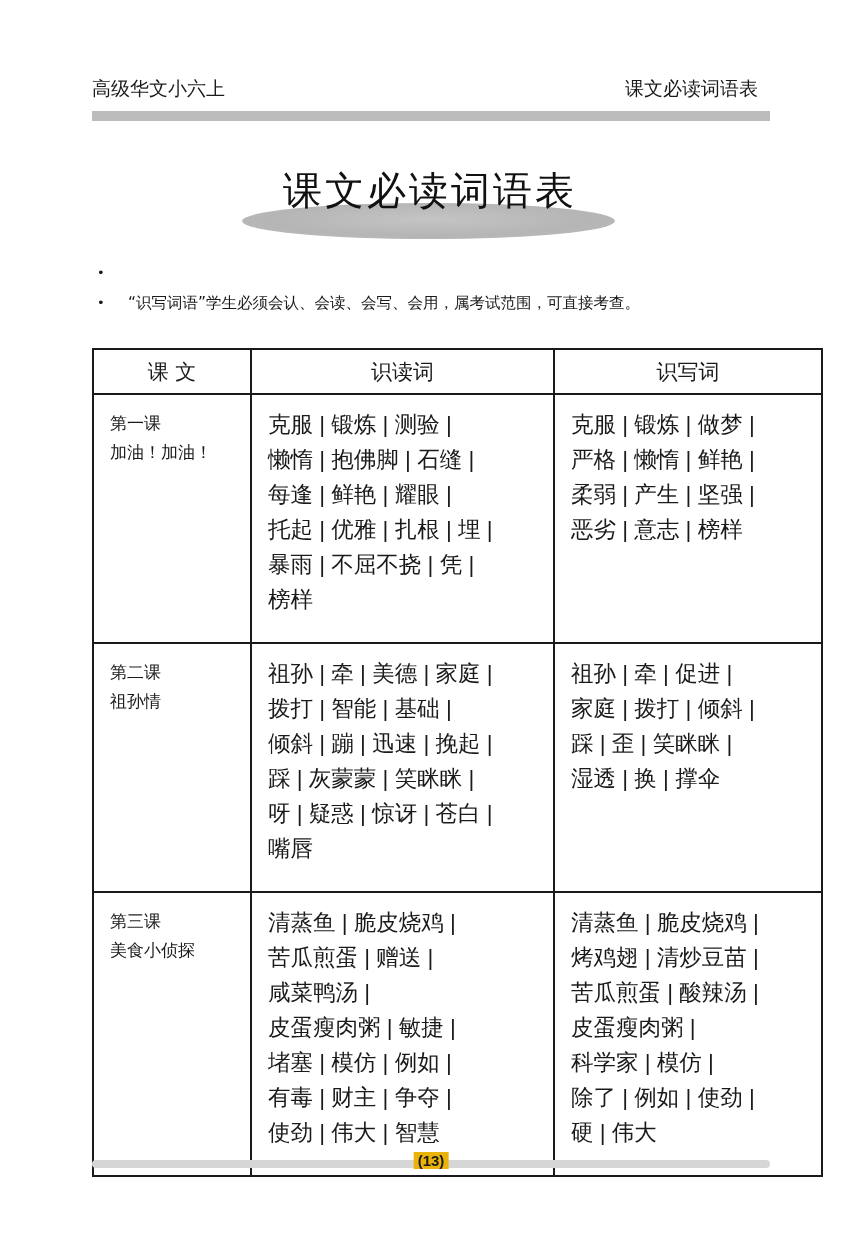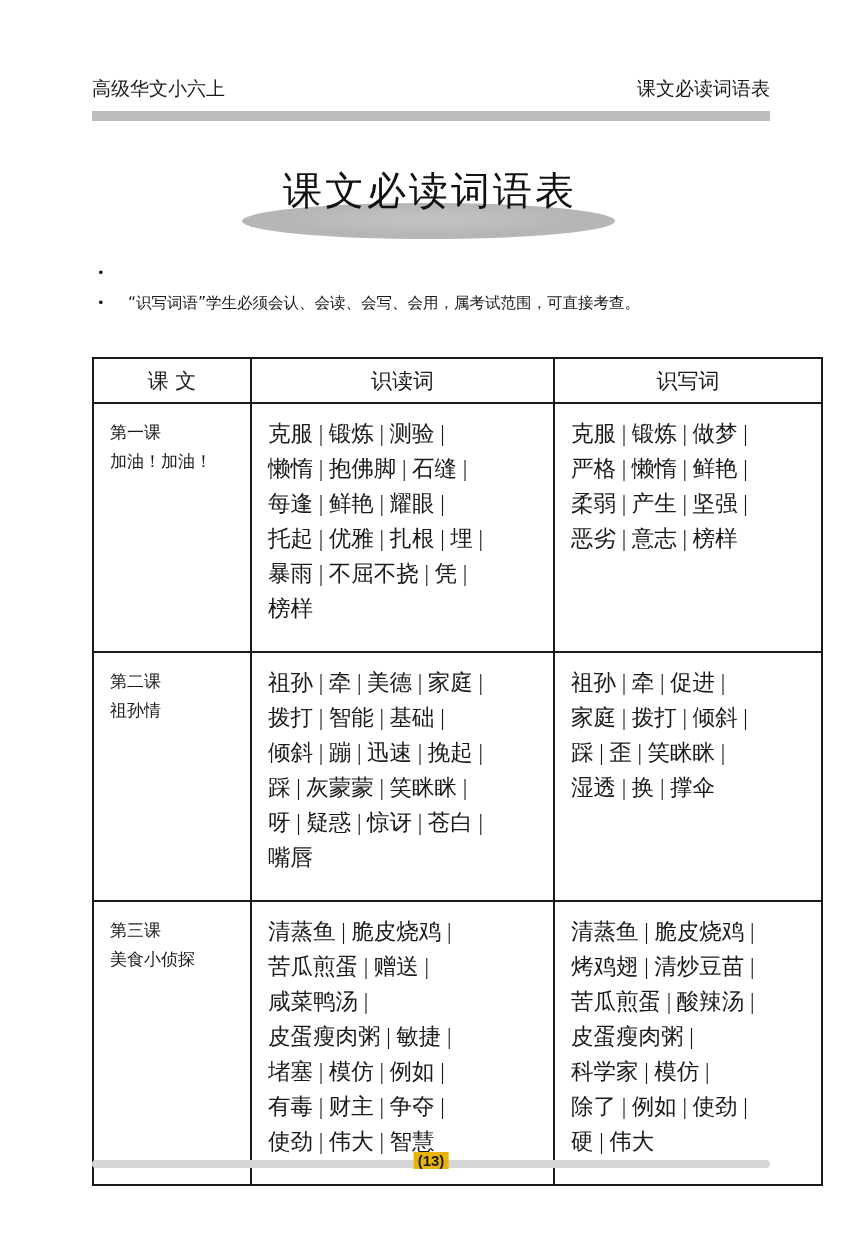--- a/index.html
+++ b/index.html
@@ -1,44 +1,44 @@
 <!DOCTYPE html>
 <html><head>
 <meta charset="utf-8">
 <style>
   html, body { margin: 0; padding: 0; background: #ffffff; }
   body { width: 863px; height: 1238px; position: relative; overflow: hidden;
          font-family: "DejaVu Sans", "Liberation Sans", sans-serif; color: #1a1a1a; }
 
-  .running-header { position: absolute; left: 92px; right: 93px; top: 76px; height: 30px; }
+  .running-header { position: absolute; left: 92px; right: 105px; top: 76px; height: 30px; }
   .rh-left { position: absolute; left: 0; top: 0; font-size: 19px; }
   .rh-right { position: absolute; right: 0; top: 0; font-size: 19px; }
   .header-bar { position: absolute; left: 92px; width: 678px; top: 111px; height: 10px;
                 background: #bcbcbc; }
 
   .title-wrap { position: absolute; left: 230px; top: 160px; width: 400px; height: 85px; }
   .title-ellipse { position: absolute; left: 12px; top: 43px; width: 373px; height: 36px;
                    border-radius: 50%;
                    background: radial-gradient(ellipse at 50% 45%, #c4c4c4 0%, #b5b5b5 60%, #bdbdbd 100%); }
   .title-text { position: absolute; left: 0; right: 0; top: 4px; text-align: center;
                 font-size: 39px; letter-spacing: 3px; color: #111; z-index: 2; }
 
   .notes { position: absolute; left: 95px; top: 262px; width: 700px; }
   .note { position: relative; height: 30px; font-size: 15.5px; line-height: 22px; }
   .note .bullet { position: absolute; left: 2px; top: 0; font-size: 13px; }
   .note .txt { position: absolute; left: 33px; top: 0; white-space: nowrap; }
 
-  table.vocab { position: absolute; left: 92px; top: 357px; width: 729px;
+  table.vocab { position: absolute; left: 92px; top: 348px; width: 729px;
                 border-collapse: collapse; table-layout: fixed; padding-left: 14px; }
   table.vocab th, table.vocab td { border: 2px solid #1a1a1a; vertical-align: top; padding: 0; }
   table.vocab th { height: 43px; font-weight: normal; font-size: 21px; text-align: center;
                    vertical-align: middle; }
   col.c1 { width: 158px; } col.c2 { width: 303px; } col.c3 { width: 268px; }
   .lesson-cell { padding: 14px 0 0 16px !important; font-size: 17px; line-height: 29px; }
-  .words-cell { padding: 12px 10px 0 16px !important; font-family: Liberation Serif, serif;
+  .words-cell { padding: 12px 10px 0 16px !important; font-family: Liberation Sans, sans-serif;
                 font-size: 22.5px; line-height: 35px; }
   .word-line { white-space: nowrap; }
   tr.r1 td { height: 233px; border-radius: 16px; }
   tr.r2 td { height: 233px; }
   tr.r3 td { height: 268px; }
 
   .footer { position: absolute; left: 92px; width: 678px; top: 1158px; height: 12px; }
   .footer-bar { position: absolute; left: 0; right: 0; top: 2px; height: 8px;
                 background: #d6d6d6; border-radius: 4px; }
   .page-num { position: absolute; left: 50%; transform: translateX(-50%); top: -6px;

